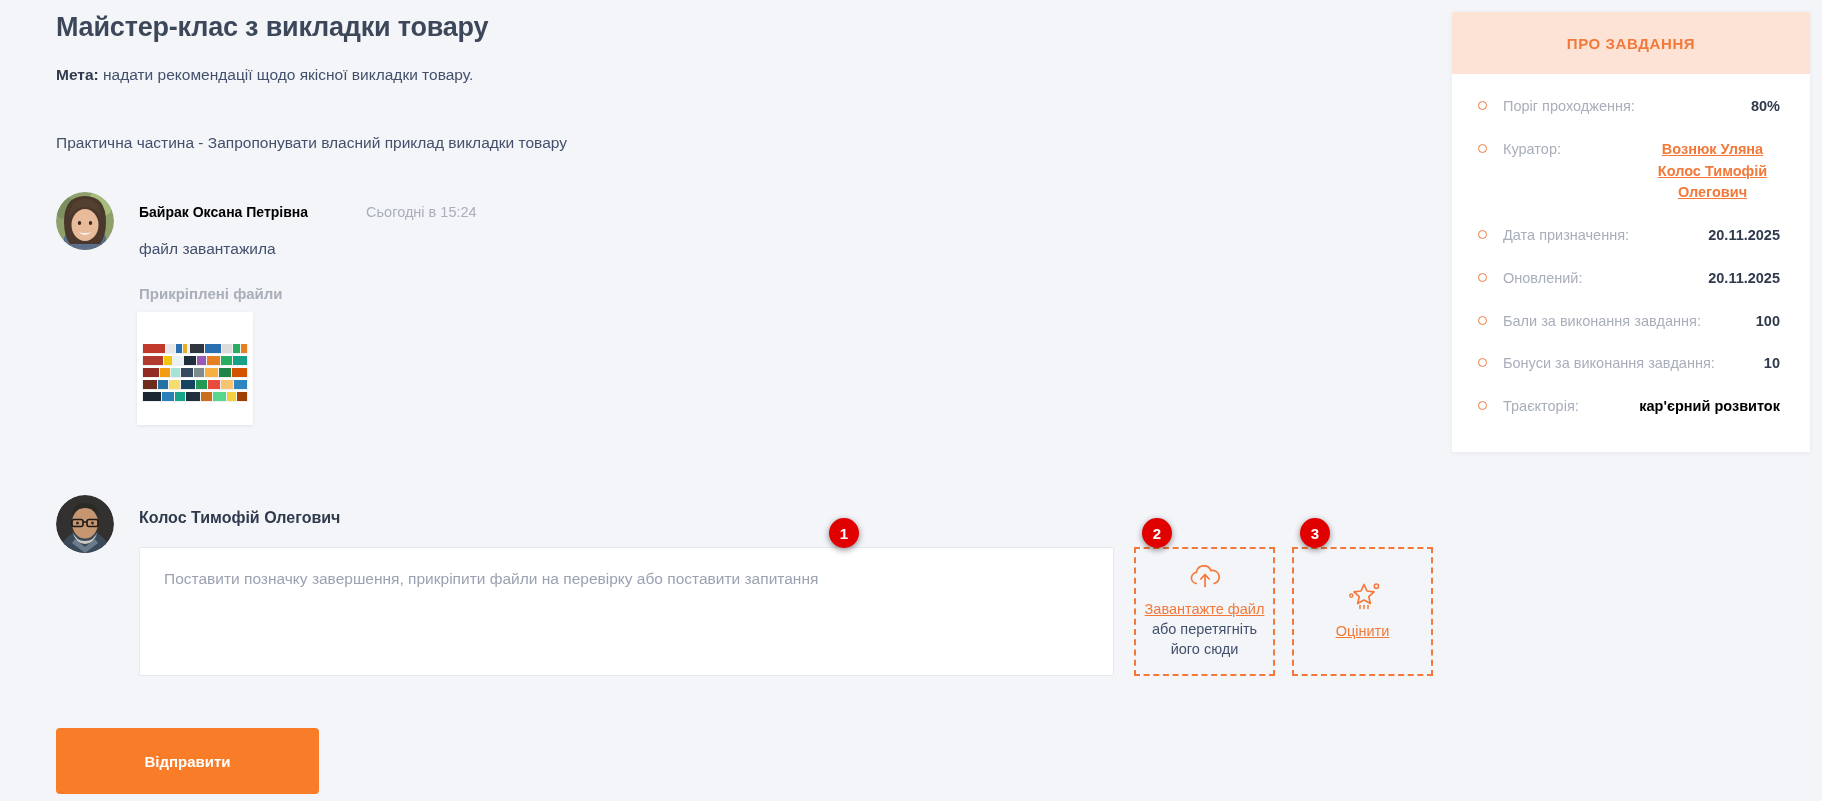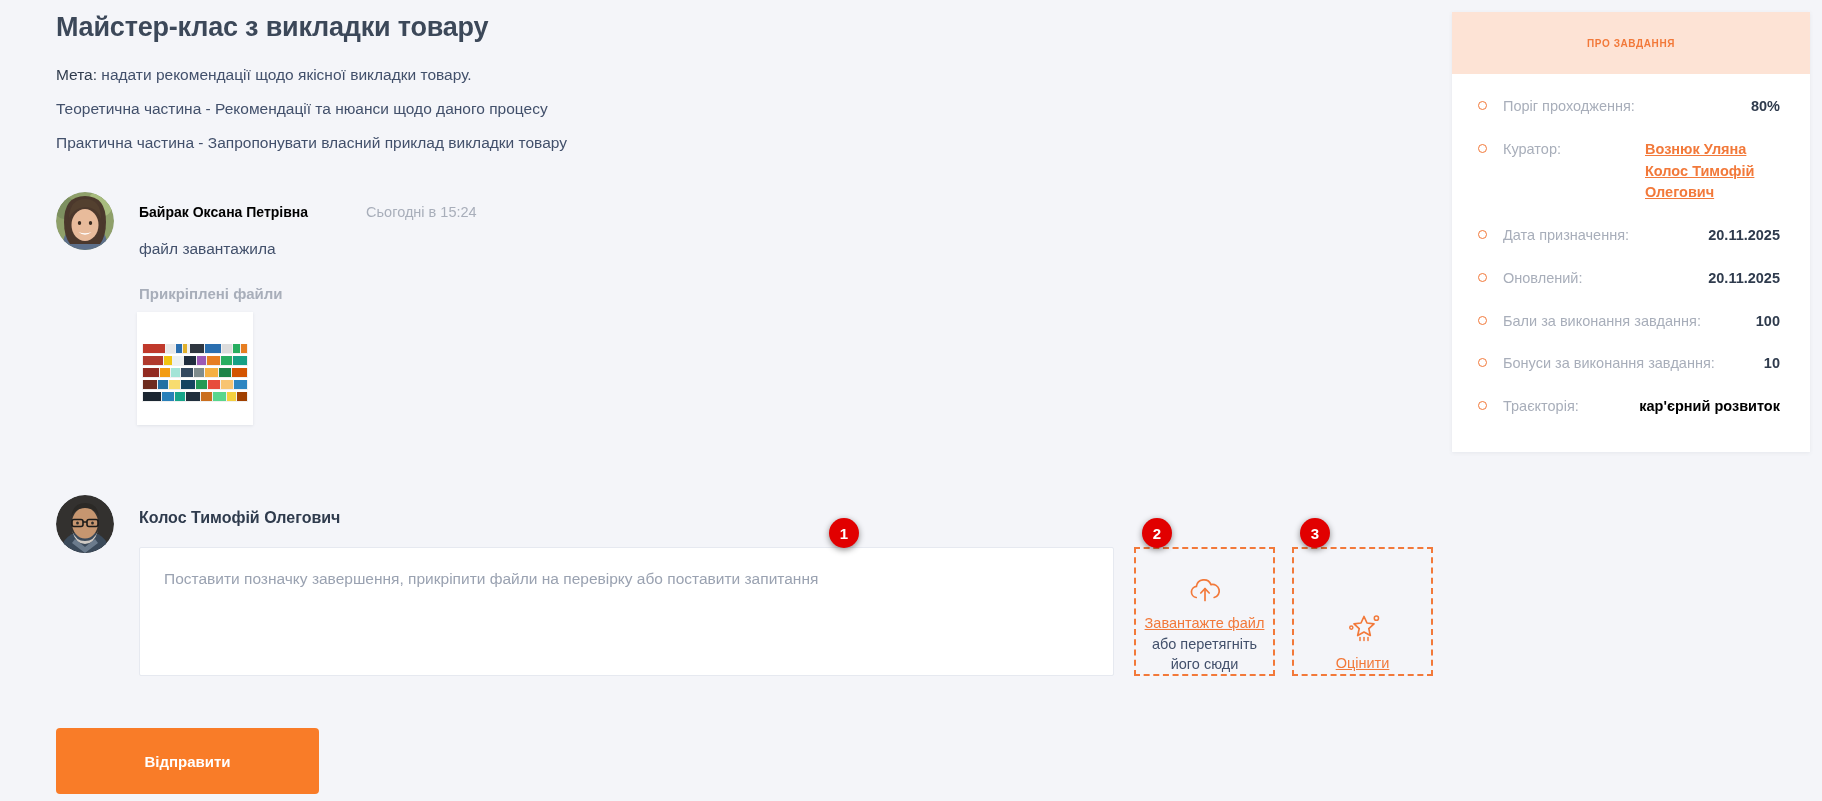--- a/index.html
+++ b/index.html
@@ -36,21 +36,21 @@
   .desc {
     position: absolute;
     left: 56px;
     font-size: 15.5px;
     color: #42506b;
     line-height: 1.4;
   }
   .desc-1 { top: 64px; }
   .desc-2 { top: 98px; }
   .desc-3 { top: 132px; }
-  .desc-label { font-weight: normal; color: #2f3b4d; }
+  .desc-label { font-weight: bold; color: #2f3b4d; }
 
   
   .comment {
     position: absolute;
     left: 56px; top: 192px;
     width: 1100px;
   }
   .avatar {
     position: absolute;
     left: 0; top: 0;
@@ -141,21 +141,21 @@
   .drop-box {
     position: absolute;
     top: 52px;
     width: 141px;
     height: 129px;
     border: 2px dashed #f2793a;
     background: transparent;
     display: flex;
     flex-direction: column;
     align-items: center;
-    justify-content: flex-end;
+    justify-content: center;
     cursor: pointer;
   }
   .drop-upload { left: 1078px; }
   .drop-rate   { left: 1236px; }
   .drop-icon { margin-bottom: 7px; }
   .drop-link {
     font-size: 14.5px;
     color: #f2793a;
     text-decoration: underline;
     line-height: 1.35;
@@ -209,21 +209,21 @@
     box-shadow: 0 1px 4px rgba(60,72,89,0.08);
   }
   .sidebar-header {
     height: 62px;
     background: #fde3d5;
     display: flex;
     align-items: center;
     justify-content: center;
   }
   .sidebar-header-title {
-    font-size: 10px;
+    font-size: 15px;
     font-weight: bold;
     color: #f2793a;
     letter-spacing: 0.6px;
   }
   .sidebar-body { padding: 22px 30px 34px 26px; }
   .info-row {
     display: flex;
     align-items: flex-start;
     margin-bottom: 21px;
   }
@@ -241,21 +241,21 @@
     font-size: 14.5px;
     color: #a8aeba;
     line-height: 1.5;
     padding-right: 10px;
   }
   .info-value {
     flex: 0 0 auto;
     font-size: 14.5px;
     font-weight: bold;
     color: #2f3b4d;
-    text-align: left;
+    text-align: center;
     line-height: 1.5;
     white-space: nowrap;
   }
   .info-value.link {
     color: #f2793a;
     text-decoration: underline;
     white-space: normal;
     max-width: 135px;
     cursor: pointer;
   }
@@ -269,21 +269,20 @@
 
 <div class="page">
 
   <div class="main">
 
     <h1 class="task-title">Майстер-клас з викладки товару</h1>
 
     <p class="desc desc-1">
       <span class="desc-label">Мета:</span><span> надати рекомендації щодо якісної викладки товару.</span>
     </p>
-    <p class="desc desc-2">Теоретична частина - Рекомендації та нюанси щодо даного процесу</p>
     <p class="desc desc-3">Практична частина - Запропонувати власний приклад викладки товару</p>
 
     <div class="comment">
 
       <div class="avatar">
         <svg viewBox="0 0 58 58" xmlns="http://www.w3.org/2000/svg">
           <defs>
             <clipPath id="c1">
                 <circle cx="29" cy="29" r="29"></circle>
               </clipPath>

